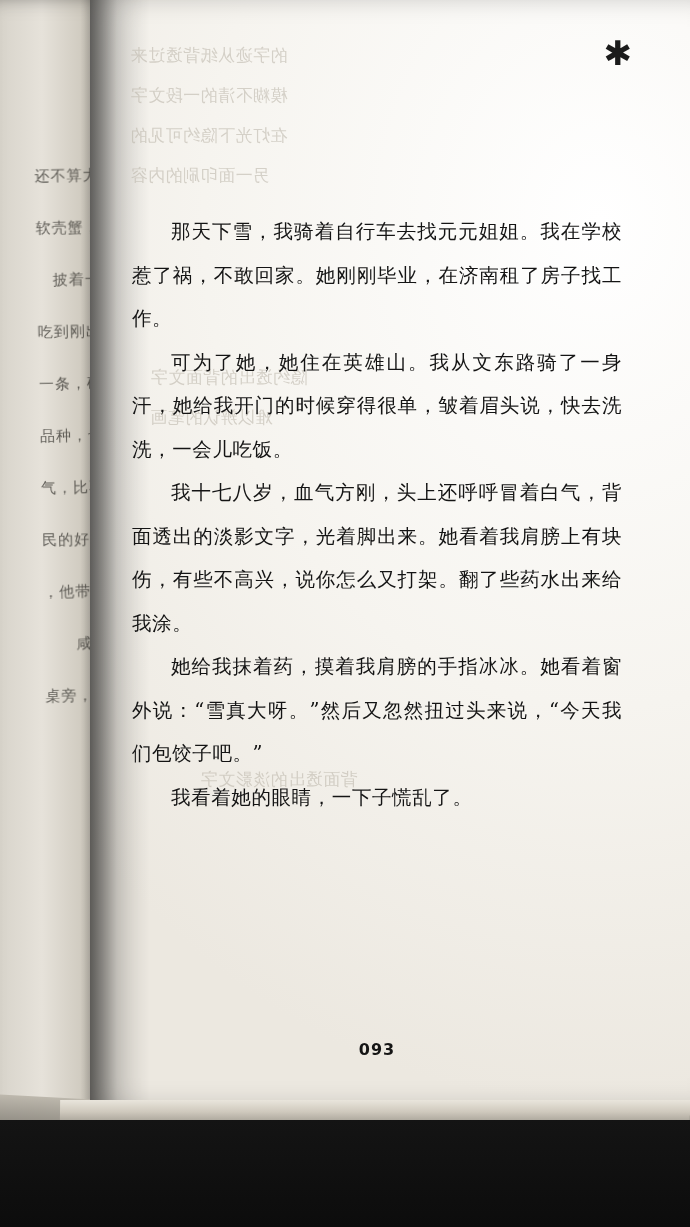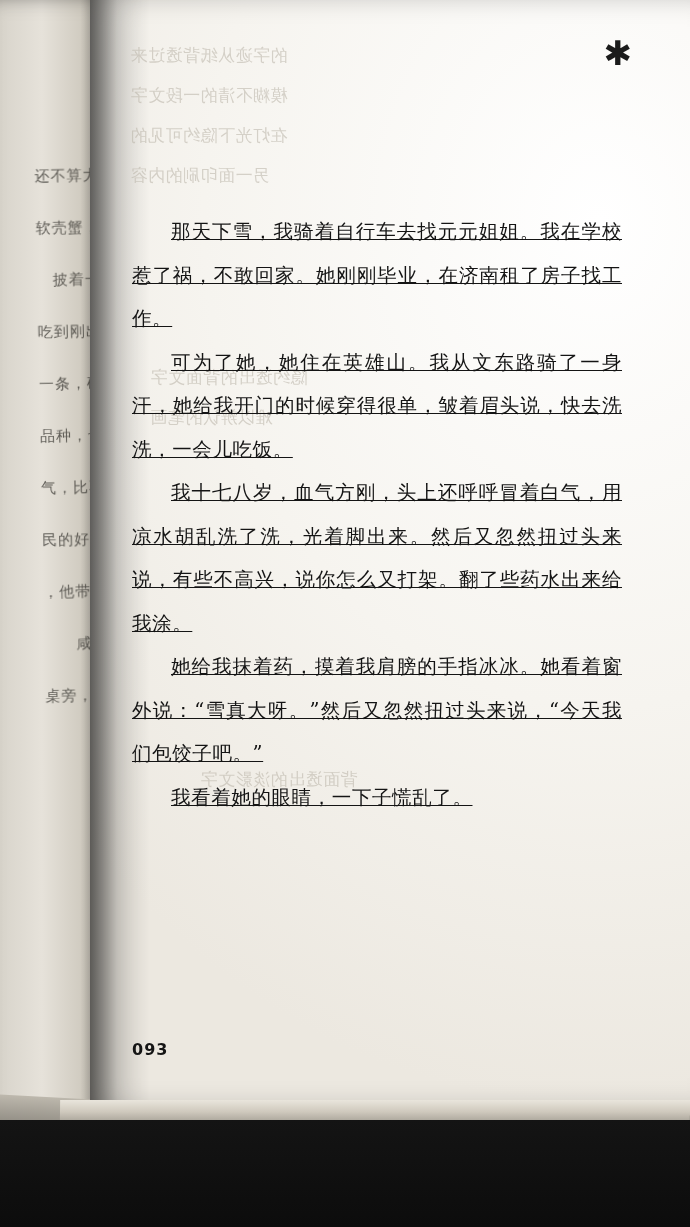--- a/index.html
+++ b/index.html
@@ -134,28 +134,28 @@
     font-size: 19.5px;
     line-height: 43.5px;
     letter-spacing: 0.6px;
     text-align: justify;
     text-justify: inter-character;
     font-family: "DejaVu Serif", "Liberation Serif", serif;
   }
   .body-text p {
     margin: 0;
     text-indent: 2em;
-    text-decoration: underline;
   }
 
   .folio {
     position: absolute;
     left: 132px;
     top: 1040px;
     width: 490px;
+    text-align: center;
     font-size: 16px;
     font-weight: bold;
     color: #151515;
     letter-spacing: 1px;
     font-family: "DejaVu Sans", sans-serif;
   }
 
   
   .page-bottom-edge {
     position: absolute;
@@ -216,21 +216,21 @@
 另一面印刷的内容</div>
   <div class="ghost" id="ghost-mid">隐约透出的背面文字
 难以辨认的笔画</div>
   <div class="ghost" id="ghost-low">背面透出的淡影文字</div>
 
   <div class="star-mark">✱</div>
 
   <div class="body-text" id="body-text">
       <p>那天下雪，我骑着自行车去找元元姐姐。我在学校惹了祸，不敢回家。她刚刚毕业，在济南租了房子找工作。</p>
       <p>可为了她，她住在英雄山。我从文东路骑了一身汗，她给我开门的时候穿得很单，皱着眉头说，快去洗洗，一会儿吃饭。</p>
-      <p>我十七八岁，血气方刚，头上还呼呼冒着白气，用凉水胡乱洗了洗，光着脚出来。然后又忽然扭过头来说，有些不高兴，说你怎么又打架。翻了些药水出来给我涂。</p>
+      <p>我十七八岁，血气方刚，头上还呼呼冒着白气，背面透出的淡影文字，光着脚出来。她看着我肩膀上有块伤，有些不高兴，说你怎么又打架。翻了些药水出来给我涂。</p>
       <p>她给我抹着药，摸着我肩膀的手指冰冰。她看着窗外说：“雪真大呀。”然后又忽然扭过头来说，“今天我们包饺子吧。”</p>
       <p>我看着她的眼睛，一下子慌乱了。</p>
     </div>
 
   <div class="folio">093</div>
 
   <div class="page-bottom-edge"></div>
   <div class="table-surface"></div>
 </div>
 

